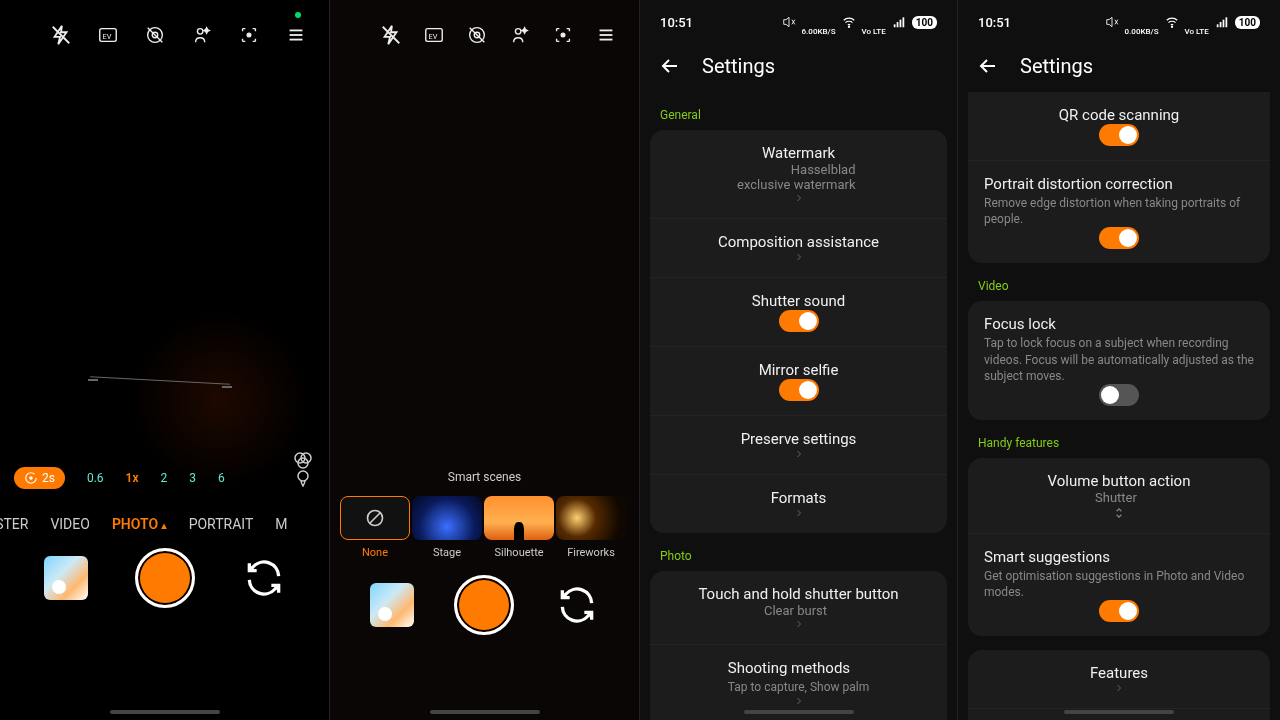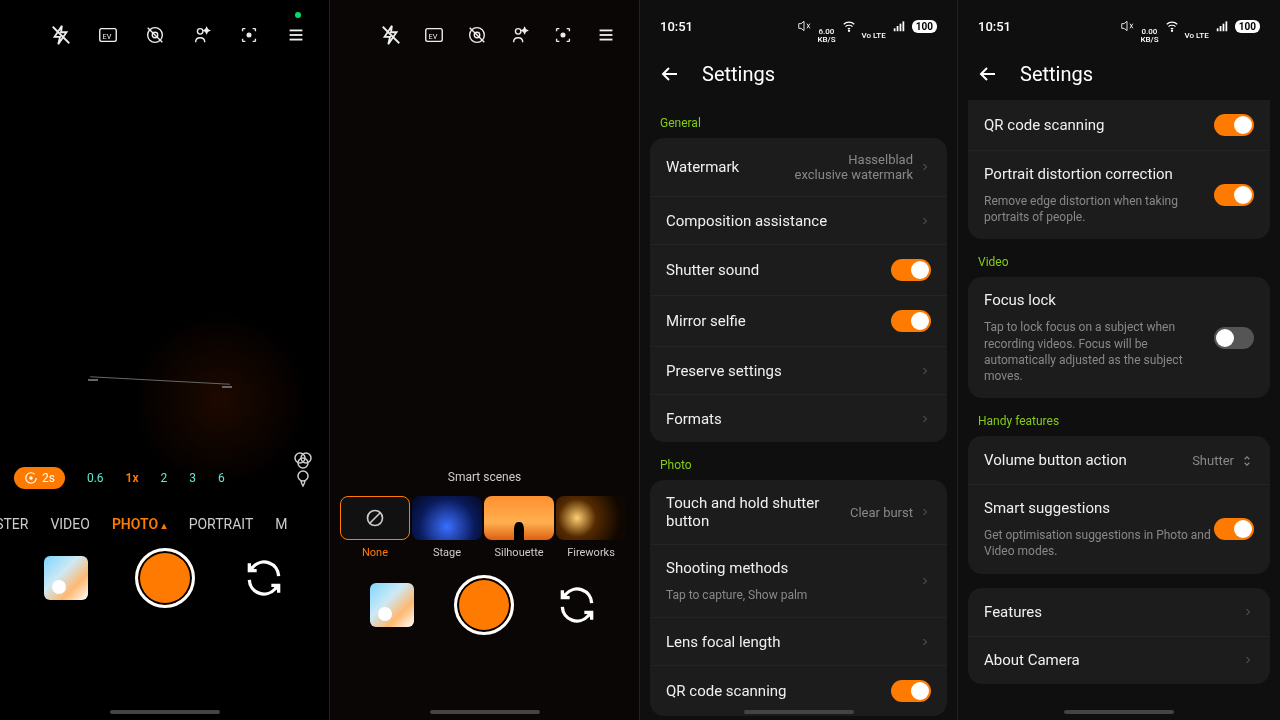--- a/index.html
+++ b/index.html
@@ -189,21 +189,21 @@
     display: flex;
     justify-content: space-between;
     align-items: center;
     padding: 8px 20px 4px;
     font-size: 13px;
     font-weight: 500;
     color: #fff;
     gap: 45px;
   }
   .status-right { display: flex; align-items: center; gap: 6px; font-size: 10px; }
-  .status-right .stack { display: flex; flex-direction: column; line-height: 1; font-size: 8px; align-items: center; margin-top: 20px; }
+  .status-right .stack { display: flex; flex-direction: row; line-height: 1; font-size: 8px; align-items: center; margin-top: 20px; }
   .status-right svg { width: 14px; height: 14px; }
   .batt-pill { background: #fff; color: #000; border-radius: 6px; padding: 1px 4px; font-size: 10px; font-weight: 700; display: inline-flex; align-items: center; gap: 2px; }
 
   
   .settings-header {
     display: flex;
     align-items: center;
     gap: 20px;
     padding: 14px 18px;
     font-size: 20px;
@@ -222,25 +222,26 @@
     margin: 0 10px;
     border-radius: 14px;
     overflow: hidden;
   }
   .settings-row {
     display: flex;
     align-items: center;
     justify-content: flex-end;
     padding: 14px 16px;
     min-height: 48px;
+    flex-direction: column;
   }
   .settings-row + .settings-row { border-top: 1px solid rgba(255,255,255,0.04); }
   .row-main { flex: 1; }
   .row-title { font-size: 15px; color: #f0f0f0; }
-  .row-sub { font-size: 12px; color: #888; margin-top: 10px; line-height: 1.35; }
+  .row-sub { font-size: 12px; color: #888; margin-top: 2px; line-height: 1.35; }
   .row-value { font-size: 13px; color: #888; text-align: right; margin-right: 6px; }
 
   .chevron {
     width: 12px; height: 12px;
     color: #666;
     display: flex; align-items: center;
   }
 
   .toggle {
     width: 40px; height: 22px;

